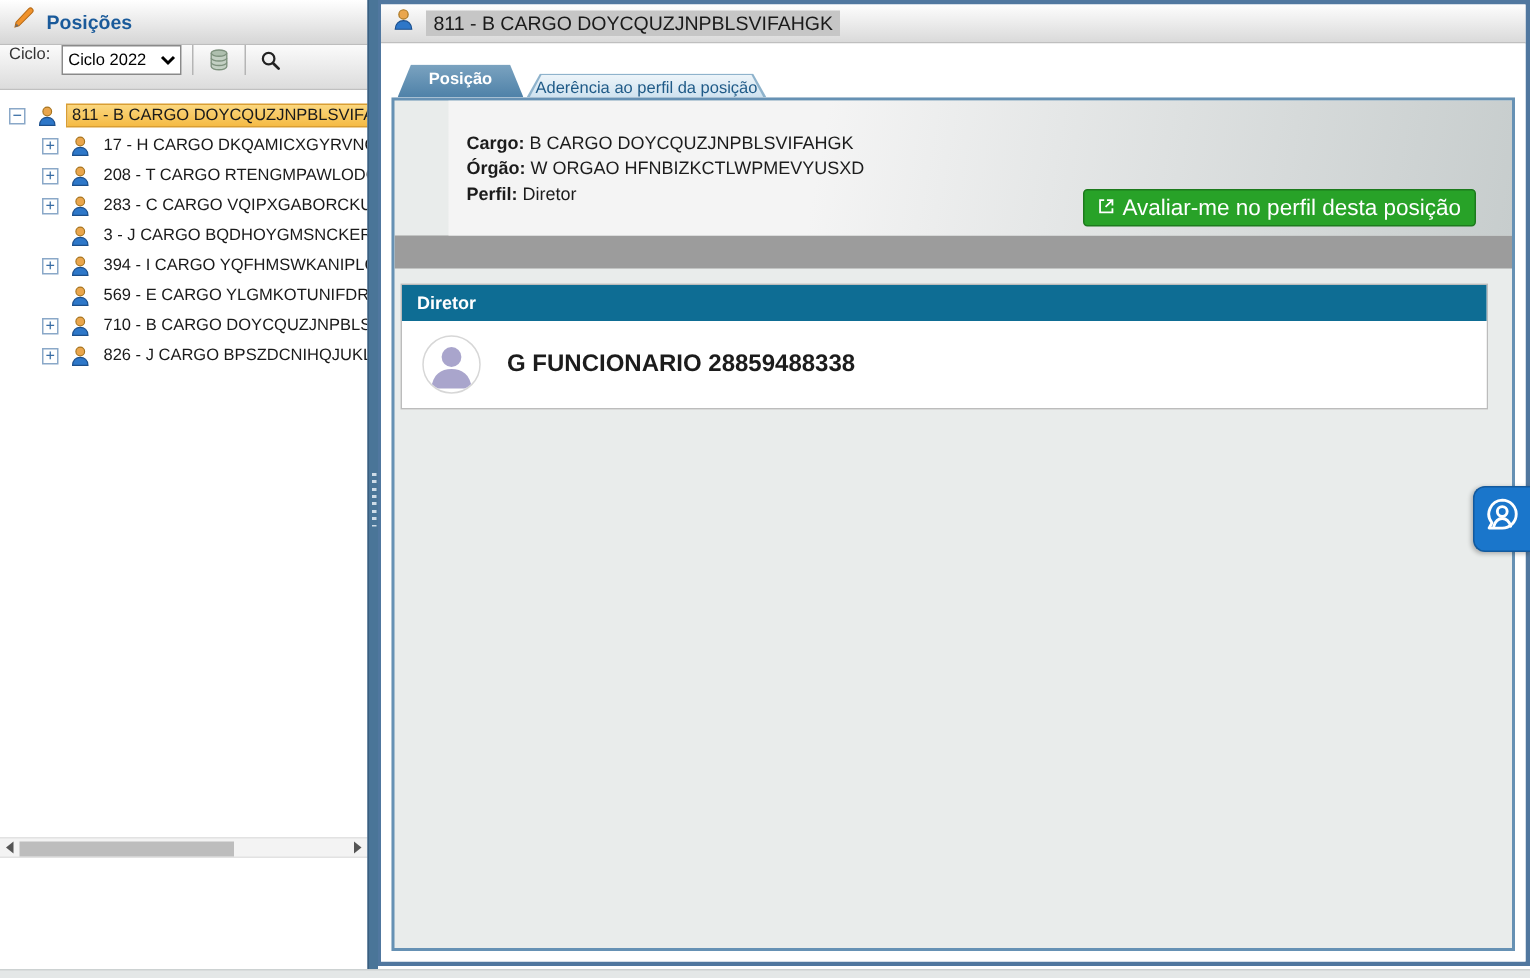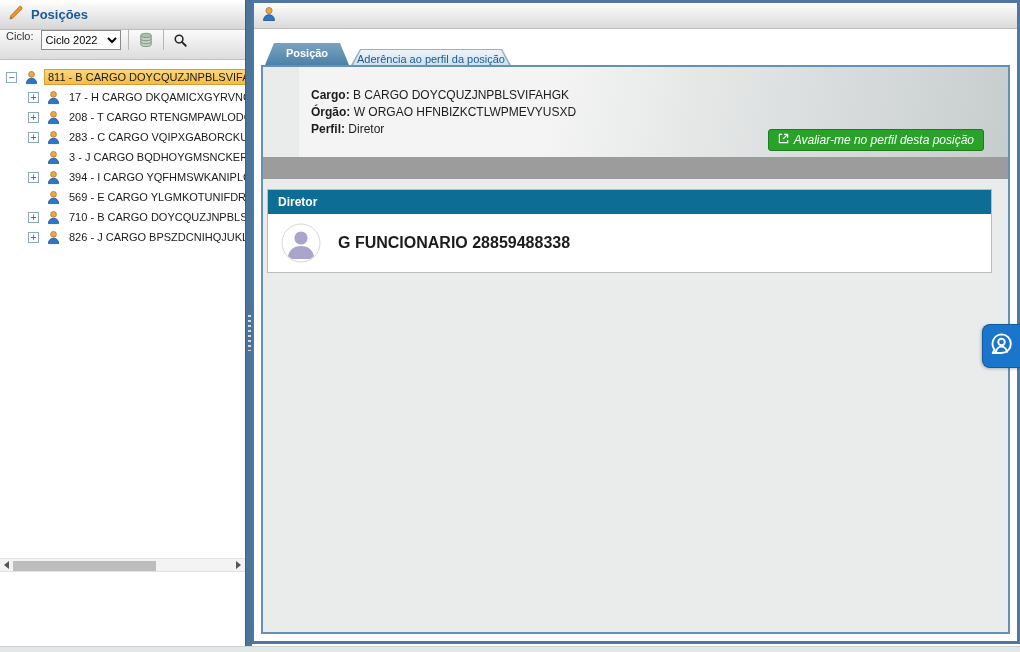--- a/index.html
+++ b/index.html
@@ -65,21 +65,21 @@
   .tab-label { position:relative; z-index:2; display:block; text-align:center; font-size:11px; line-height:21px; }
   .tab.t0 .tab-label { color:#fff; font-weight:bold; }
   .tab.t1 .tab-label { color:#1f5a87; }
 
   .content-panel { flex:1; border:2px solid #6691b4; background:#e9eceb; position:relative; overflow:hidden; }
   .info-area { height:90px; background:linear-gradient(100deg,#f4f4f4 35%,#c7cdcd 100%); position:relative;
                padding:20px 12px; font-size:12px; color:#1c1c1c; line-height:17px;margin-left:36px; }
   .info-row .lbl { font-weight:bold; }
   .eval-btn { position:absolute; right:24px; bottom:6px; display:flex; align-items:center; gap:5px;
               background:#28a228; border:1px solid #1d7a1d; border-radius:3px; color:#fff;
-              font-size:12px; font-family:"Liberation Sans",sans-serif; padding:3px 9px; cursor:pointer;font-style:italic; }
+              font-size:15px; font-family:"Liberation Sans",sans-serif; padding:3px 9px; cursor:pointer; }
   .gray-bar { height:22px; background:#9c9c9c; }
 
   .occupant-card { margin:10px 16px 0 4px; background:#fff; border:1px solid #bcbcbc; }
   .occ-header { height:24px; background:#0e6d94; color:#fff; font-size:12px; font-weight:bold;
                 display:flex; align-items:center; padding-left:10px; }
   .occ-body { height:58px; display:flex; align-items:center; gap:17px; padding-left:13px; background:#fff; }
   .occ-name { font-size:16px; font-weight:bold; color:#1c1c1c; }
   .avatar { display:flex; }
 
   
@@ -235,20 +235,21 @@
   </div>
 
   <div class="main-panel">
     <div class="main-header">
       <span>
         <svg viewBox="0 0 16 16" width="16" height="16">
           <circle cx="8" cy="4.6" r="3.1" fill="#eaa64d" stroke="#a8751f" stroke-width="0.8"></circle>
           <path d="M2.5 14.5 C2.5 10.8 5 8.8 8 8.8 C11 8.8 13.5 10.8 13.5 14.5 Z" fill="#2e77c8" stroke="#1c4f8c" stroke-width="0.8"></path>
         </svg>
       </span>
+      <span class="main-title">811 - B CARGO DOYCQUZJNPBLSVIFAHGK</span>
     </div>
 
     <div class="main-body">
       <div class="tabs">
         <div class="tab t0">
           <span class="tab-fill"></span>
           <span class="tab-label">Posição</span>
         </div>
         <div class="tab t1">
           <span class="tab-fill outer"></span>

